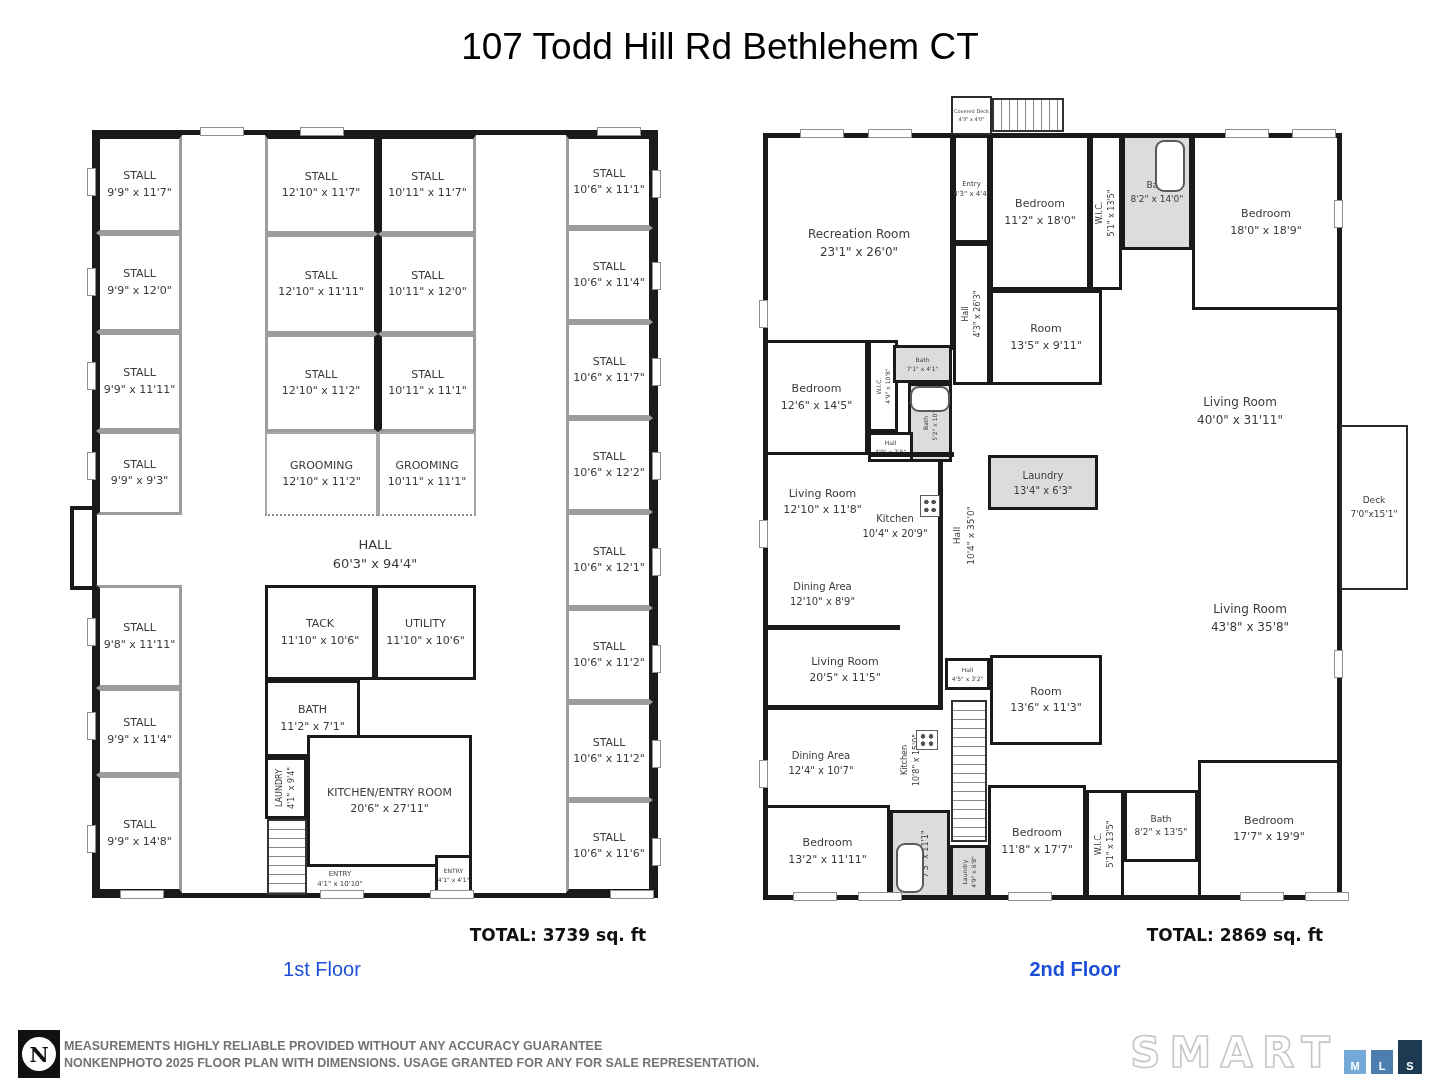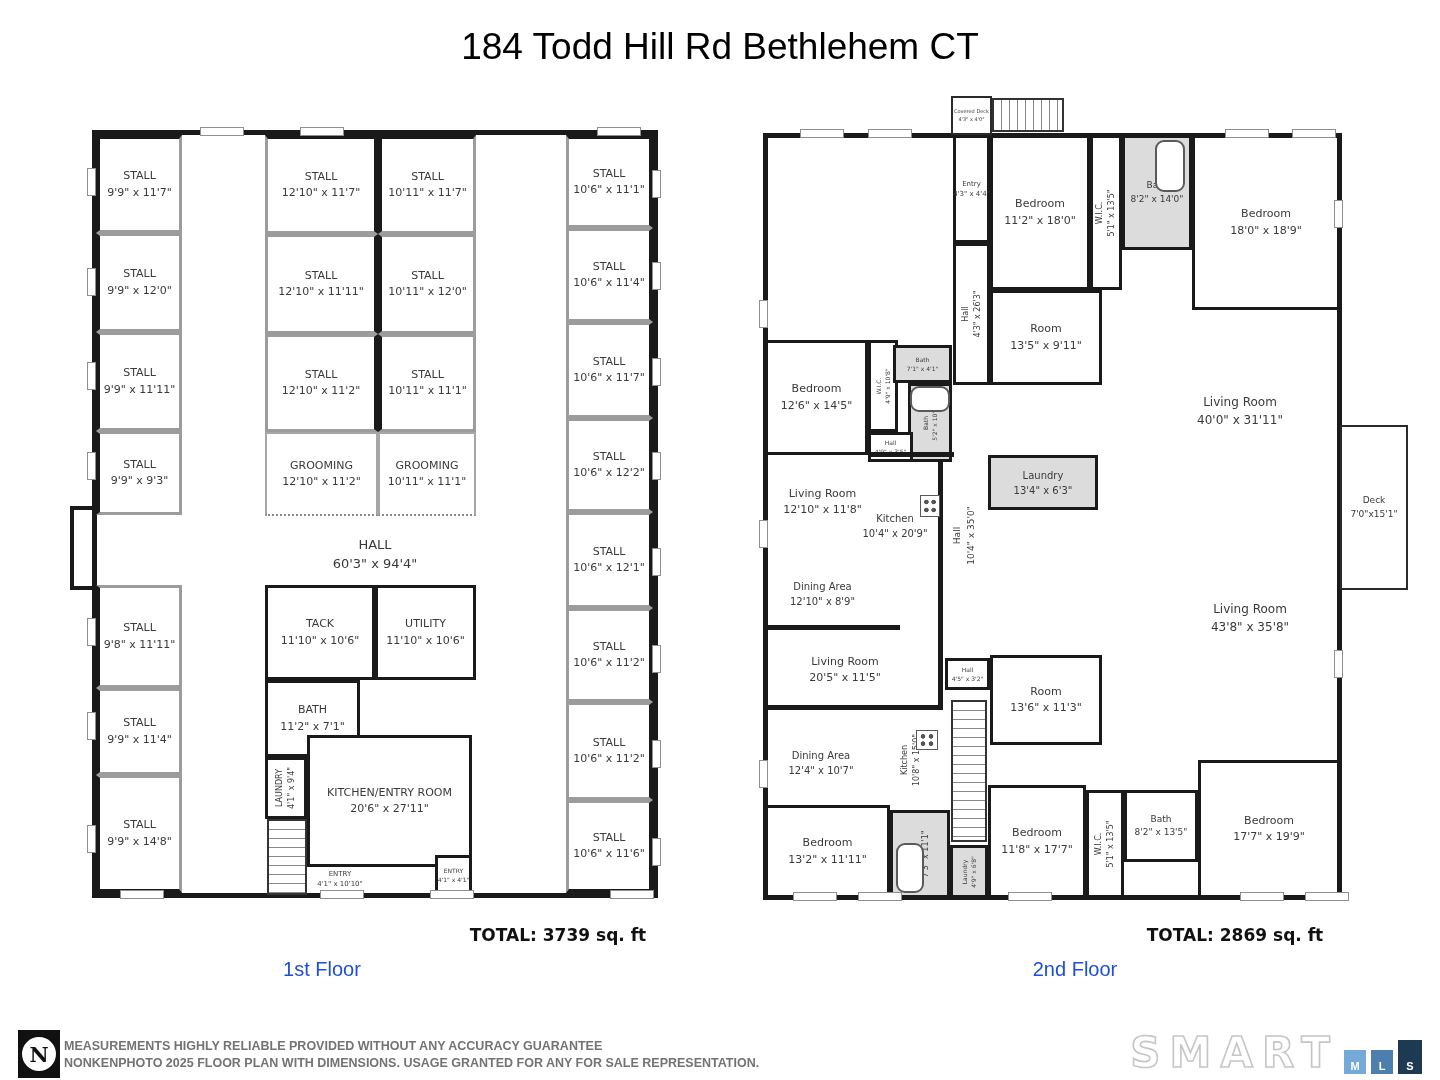--- a/index.html
+++ b/index.html
@@ -46,26 +46,26 @@
   .brand{position:absolute;right:18px;top:1032px;display:flex;align-items:flex-end;z-index:5;}
   .brand .word{font-family:"DejaVu Sans",sans-serif;font-weight:bold;font-size:42px;line-height:1;
     color:#fff;-webkit-text-stroke:1.6px #c6c6c6;letter-spacing:9px;}
   .brand .sq{display:flex;align-items:flex-end;justify-content:center;color:#fff;
     font-size:11px;font-weight:bold;font-family:"Liberation Sans",sans-serif;padding-bottom:2px;}
 </style>
 </head>
 <body>
 
 <div id="canvas">
-  <div class="page-title">184 Todd Hill Rd Bethlehem CT</div>
+  <div class="page-title">107 Todd Hill Rd Bethlehem CT</div>
 
   <div class="total" style="left:408px;top:925px;">TOTAL: 3739 sq. ft</div>
   <div class="floor-label" style="left:172px;top:958px;">1st Floor</div>
   <div class="total" style="left:1085px;top:925px;">TOTAL: 2869 sq. ft</div>
-  <div class="floor-label" style="left:925px;top:958px;">2nd Floor</div>
+  <div class="floor-label" style="left:925px;top:958px;font-weight:bold;">2nd Floor</div>
 
   <div class="footer-logo">
     <div class="circ">N</div>
   </div>
   <div class="disclaimer">
     <div>MEASUREMENTS HIGHLY RELIABLE PROVIDED WITHOUT ANY ACCURACY GUARANTEE</div>
     <div>NONKENPHOTO 2025  FLOOR PLAN WITH DIMENSIONS. USAGE GRANTED FOR ANY FOR SALE REPRESENTATION.</div>
   </div>
   <div class="brand">
     <span class="word">SMART</span>
@@ -268,20 +268,26 @@
     <div class="room walled" style="left: 435px; top: 855px; width: 37px; height: 40px;">
       <div class="lbl" style="font-size: 6px;">
         <div>ENTRY</div>
         <div>4'1" x 4'1"</div>
       </div>
     </div>
     <div class="room deck" style="left: 951px; top: 96px; width: 41px; height: 39px;">
       <div class="lbl" style="font-size: 5px;">
         <div>Covered Deck</div>
         <div>4'3" x 4'0"</div>
+      </div>
+    </div>
+    <div class="room walled" style="left: 765px; top: 135px; width: 188px; height: 215px;">
+      <div class="lbl" style="font-size: 12px;">
+        <div>Recreation Room</div>
+        <div>23'1" x 26'0"</div>
       </div>
     </div>
     <div class="room walled" style="left: 953px; top: 135px; width: 37px; height: 108px;">
       <div class="lbl" style="font-size: 7px;">
         <div>Entry</div>
         <div>4'3" x 4'4"</div>
       </div>
     </div>
     <div class="room walled rot" style="left: 953px; top: 243px; width: 37px; height: 142px;">
       <div class="lbl" style="font-size: 8px;">

